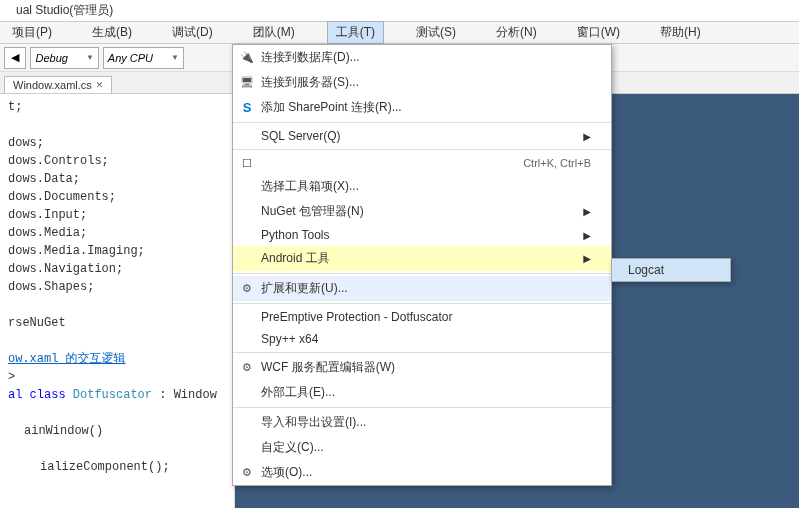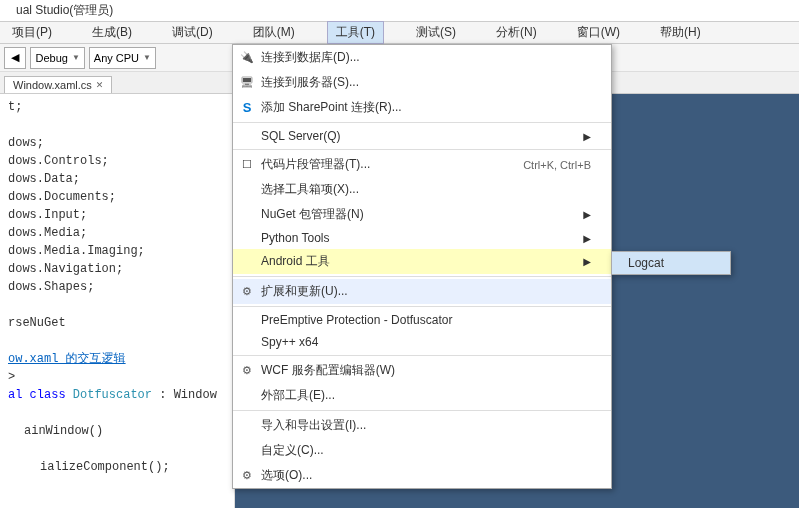--- a/index.html
+++ b/index.html
@@ -67,22 +67,23 @@
       align-items: center;
     }
     .toolbar-dropdown {
       height: 22px;
       padding: 0 4px;
       font-size: 11px;
       background: #fff;
       border: 1px solid #aaa;
       display: flex;
       align-items: center;
-      gap: 4px;
-      cursor: pointer;
+      gap: 18px;
+      cursor: pointer;
+      font-style: italic;
     }
     .dropdown-arrow {
       font-size: 8px;
       color: #666;
     }
 
     
     .tab-bar {
       background: #f0f0f0;
       height: 22px;
@@ -216,21 +217,21 @@
       color: #333;
       min-height: 22px;
     }
     .submenu-item:hover, .submenu-item.active {
       background: #d0e4f7;
     }
     .android-tools-row {
       position: relative;
     }
     .android-tools-row .submenu {
-      top: 2px;
+      top: 12px;
     }
   </style>
 </head>
 <body>
 
 <div class="title-bar">
   <span>ual Studio(管理员)</span>
 </div>
 
 <div class="menu-bar">
@@ -312,21 +313,20 @@
   <div class="menu-separator"></div>
 
   <div class="dropdown-menu-item">
     <span>SQL Server(Q)</span>
     <span class="arrow">▶</span>
   </div>
   <div class="menu-separator"></div>
 
   <div class="dropdown-menu-item">
     <span class="item-icon">☐</span>
-    <span>代码片段管理器(T)...</span>
     <span class="shortcut">Ctrl+K, Ctrl+B</span>
   </div>
 
   <div class="dropdown-menu-item">
     <span>选择工具箱项(X)...</span>
   </div>
 
   <div class="dropdown-menu-item">
     <span>NuGet 包管理器(N)</span>
     <span class="arrow">▶</span>

